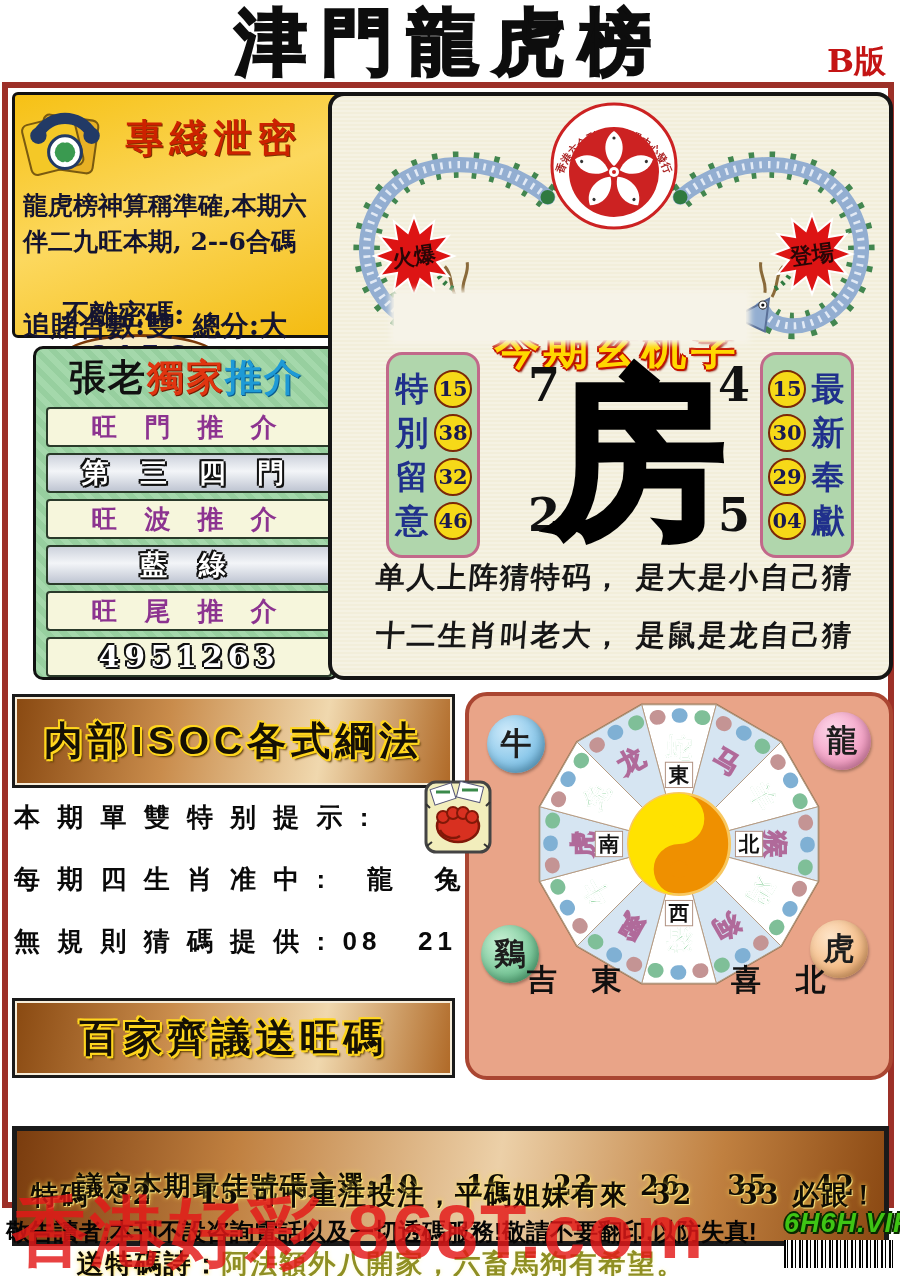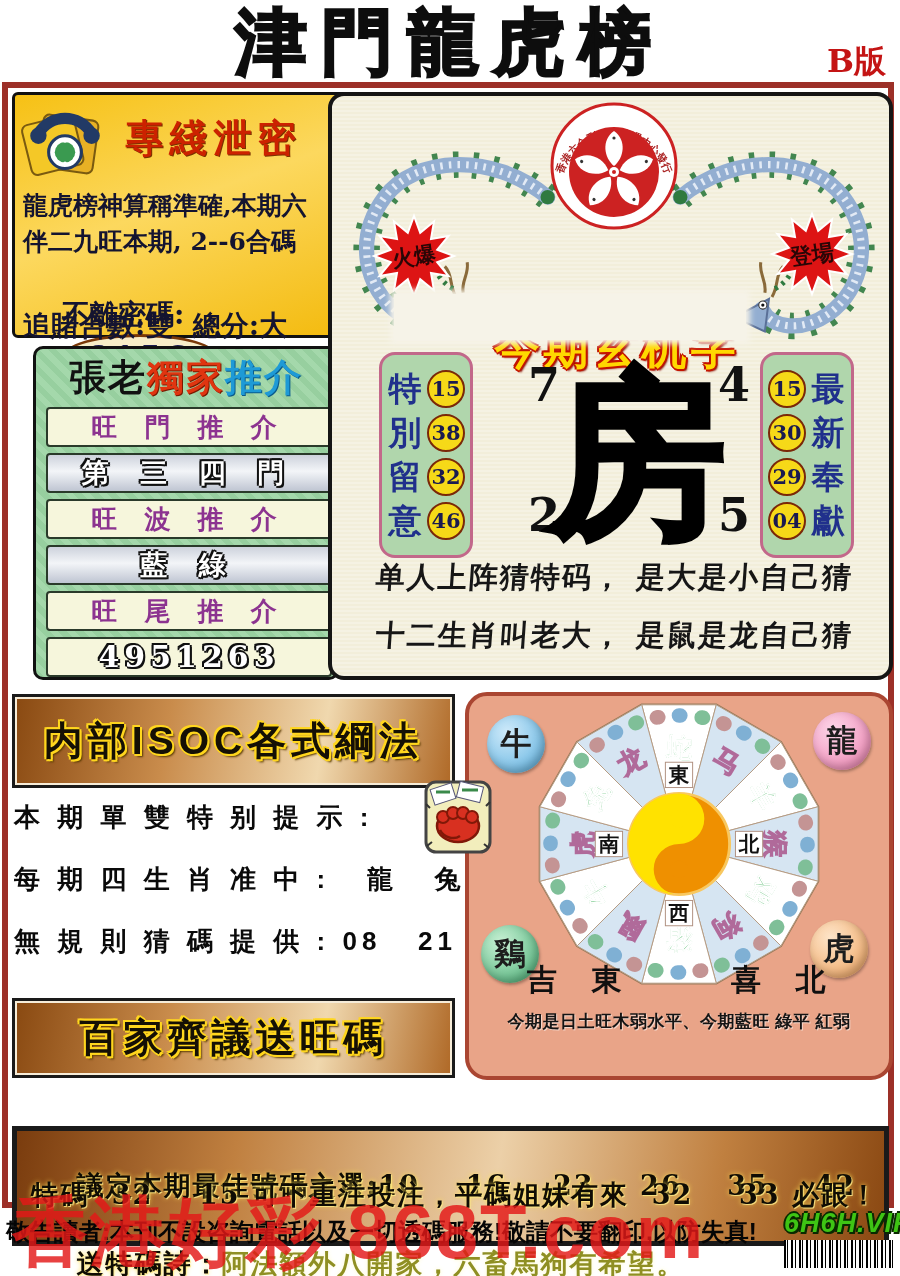--- a/index.html
+++ b/index.html
@@ -214,21 +214,21 @@
     <polygon points="40,0 23.2,6.2 34.6,20 17,17 20,34.6 6.2,23.2 0,40 -6.2,23.2 -20,34.6 -17,17 -34.6,20 -23.2,6.2 -40,0 -23.2,-6.2 -34.6,-20 -17,-17 -20,-34.6 -6.2,-23.2 0,-40 6.2,-23.2 20,-34.6 17,-17 34.6,-20 23.2,-6.2" fill="#dd1414" stroke="#fff" stroke-width="2"></polygon>
     <text x="0" y="8" text-anchor="middle" transform="rotate(-8)">火爆</text>
   </svg>
   <svg class="burst" style="left:434px;top:112px" viewBox="-46 -46 92 92">
     <polygon points="40,0 23.2,6.2 34.6,20 17,17 20,34.6 6.2,23.2 0,40 -6.2,23.2 -20,34.6 -17,17 -34.6,20 -23.2,6.2 -40,0 -23.2,-6.2 -34.6,-20 -17,-17 -20,-34.6 -6.2,-23.2 0,-40 6.2,-23.2 20,-34.6 17,-17 34.6,-20 23.2,-6.2" fill="#dd1414" stroke="#fff" stroke-width="2"></polygon>
     <text x="0" y="8" text-anchor="middle" transform="rotate(-8)">登場</text>
   </svg>
   <div class="headline">今期玄机字</div>
   <div class="blankpatch"></div>
 
-  <div class="pill" style="left:47px;top:256px">
+  <div class="pill" style="left:54px;top:256px">
     <div class="vlabel">特別留意</div>
     <div class="balls">
       <div class="ball">15</div>
       <div class="ball">38</div>
       <div class="ball">32</div>
       <div class="ball">46</div>
     </div>
   </div>
   <div class="pill" style="left:428px;top:256px">
     <div class="balls">
@@ -333,21 +333,20 @@
     <g>
       <circle cx="150" cy="150" r="52" fill="#ef9000" stroke="#f8c860" stroke-width="3"></circle>
       <path d="M150,98 a52,52 0 0 0 0,104 a26,26 0 0 1 0,-52 a26,26 0 0 0 0,-52" fill="#ffe200"></path>
       <circle cx="150" cy="124" r="9" fill="#ffe200"></circle>
       <circle cx="150" cy="176" r="9" fill="#ef9000"></circle>
     </g>
   </svg>
 
   <div class="luck" style="left:58px;top:264px">吉 東</div>
   <div class="luck" style="left:262px;top:264px">喜 北</div>
-  <div class="pnote" style="top:314px">今期是日土旺木弱水平、今期藍旺 綠平 紅弱</div>
 </div>
 
 <div class="abs bottombox">
   <div class="brow" style="top:6px">
     <span>議定本期最佳號碼之選:</span><span>10    16    23    26    35    42</span>
   </div>
   <div class="brow" style="top:46px">特碼  32    15 可下重注投注，平碼姐妹有來  32    33 必跟！</div>
   <div class="brow" style="top:84px">
     <span>送特碼詩：</span><span class="poem">阿法額外八開家，六畜馬狗有希望。</span>
   </div>

